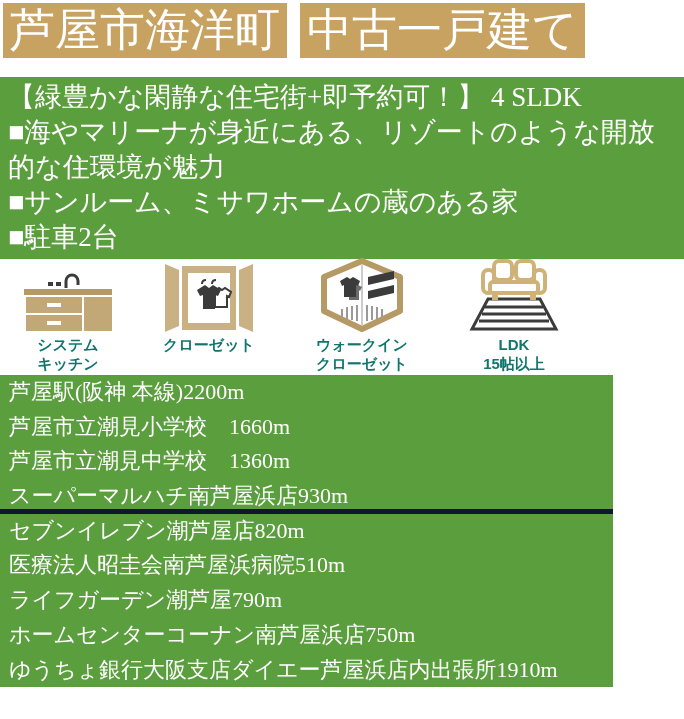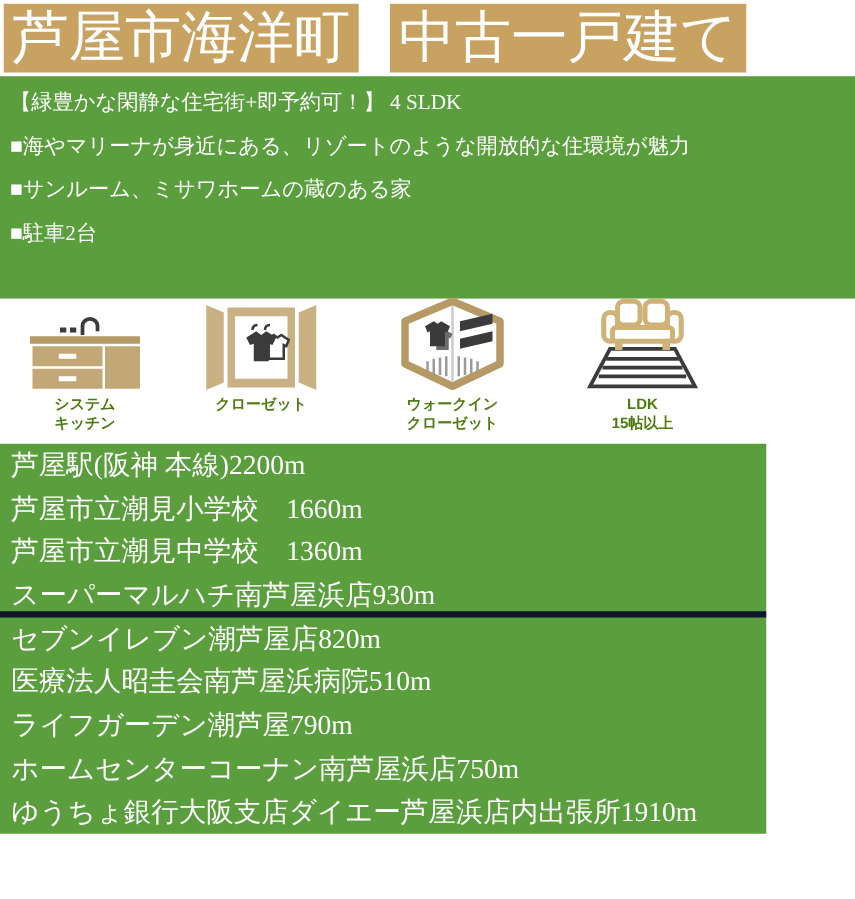--- a/index.html
+++ b/index.html
@@ -7,42 +7,42 @@
   body {
     width: 684px;
     height: 719px;
     overflow: hidden;
     font-family: "Liberation Serif", "DejaVu Serif", serif;
   }
 
   
   .title-bar {
     display: flex;
-    gap: 25px;
+    gap: 13px;
     padding: 3px 12px 0 3px;
     height: 59px;
     text-align: right;
   }
   .title-block {
     background: #c7a261;
     color: #ffffff;
     font-size: 45px;
     line-height: 55px;
     height: 55px;
     padding: 0 7px;
     white-space: nowrap;
     font-family: "Liberation Serif", "DejaVu Serif", serif;
   }
 
   
   .description-panel {
-    margin-top: 2px;
+    margin-top: 18px;
     background: #5b9e3e;
     color: #ffffff;
-    font-size: 17px;
+    font-size: 27px;
     line-height: 35px;
     padding: 3px 6px 4px 8px;
     min-height: 178px;
   }
   .description-line { font-weight: normal; }
 
   
   .features-row {
     height: 112px;
     display: flex;
@@ -54,22 +54,22 @@
     display: flex;
     flex-direction: column;
     align-items: center;
     text-align: center;
   }
   .feature-item .glyph { height: 66px; display: flex; align-items: flex-end; justify-content: center; }
   .feature-label {
     margin-top: 3px;
     font-family: "Liberation Sans", "DejaVu Sans", sans-serif;
     font-weight: bold;
-    color: #4d7c0f;
-    font-size: 12px;
+    color: #0f766e;
+    font-size: 15px;
     line-height: 1.25;
   }
   .f1 { width: 120px; }
   .f2 { width: 130px; margin-left: 16px; }
   .f3 { width: 140px; margin-left: 18px; }
   .f4 { width: 120px; margin-left: 22px; justify-content: center; }
 
   
   .access-panel {
     margin-top: 4px;

